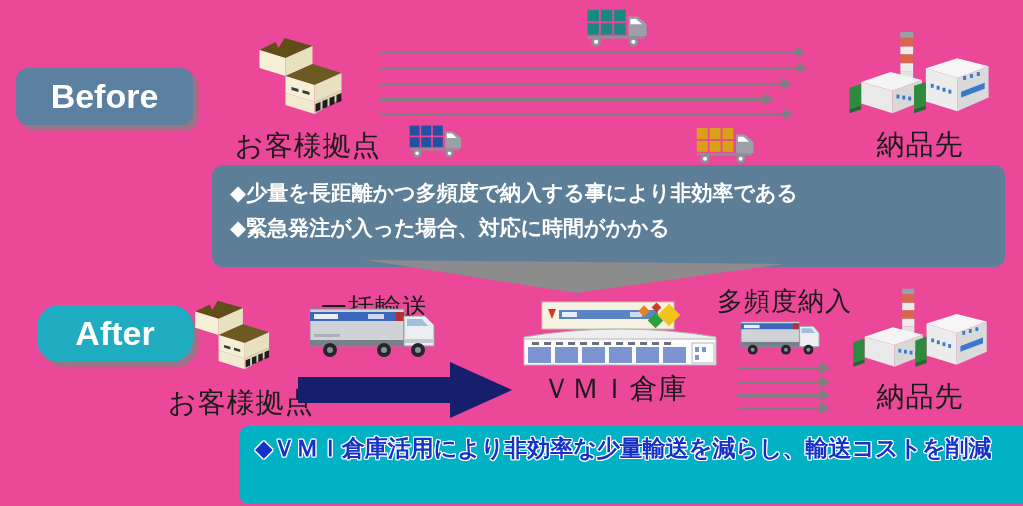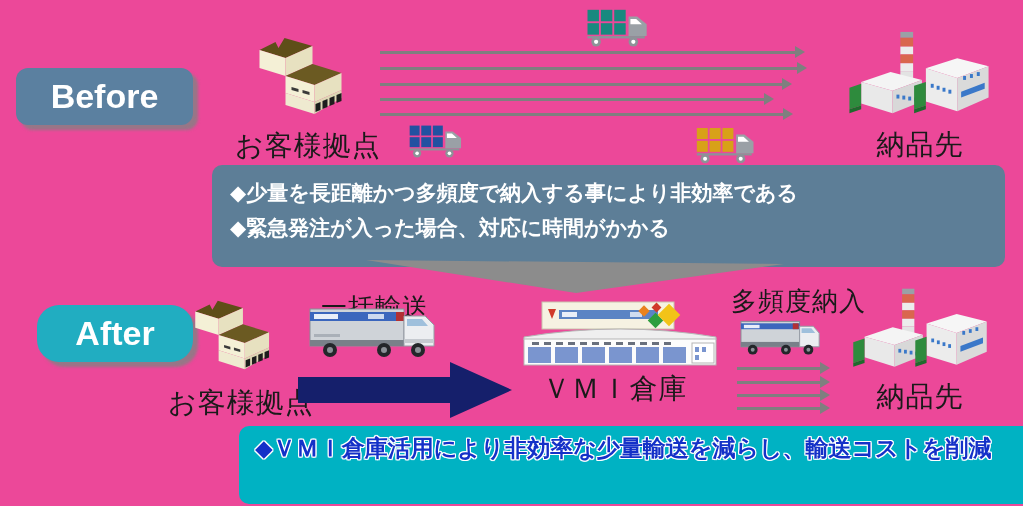--- a/index.html
+++ b/index.html
@@ -241,21 +241,21 @@
     </g>
     <rect x="170" y="44" width="22" height="20" fill="#ffffff" stroke="#b5b5b5" stroke-width="1"></rect>
     <g fill="#7a95cf">
         <rect x="173" y="48" width="4" height="5"></rect>
         <rect x="180" y="48" width="4" height="5"></rect>
         <rect x="173" y="56" width="4" height="5"></rect>
       </g>
   </svg>
   <div class="part-label" style="left:530px;top:370px;width:170px;">ＶＭＩ倉庫</div>
 
-  <div class="part-label" style="left:712px;top:284px;width:145px;font-size:26px;margin-left:14px;">多頻度納入</div>
+  <div class="part-label" style="left:712px;top:284px;width:145px;font-size:26px;">多頻度納入</div>
   <svg class="abs" style="left:740px;top:317px;" width="86" height="42" viewBox="0 0 88 42">
     <rect x="1" y="4" width="60" height="26" fill="#cfd3d8" stroke="#878d95" stroke-width="1"></rect>
     <rect x="1" y="6" width="60" height="6" fill="#3b66bd"></rect>
     <rect x="4" y="7.5" width="16" height="3.5" fill="#e9eef9"></rect>
     <rect x="54" y="6" width="6" height="6" fill="#b23034"></rect>
     <rect x="1" y="25" width="60" height="5" fill="#798089"></rect>
     <polygon points="61,9 75,9 81,16 81,30 61,30" fill="#eceef1" stroke="#979da6" stroke-width="1"></polygon>
     <polygon points="63,11 73,11 77,16 63,16" fill="#9fc0dc"></polygon>
     <circle cx="13" cy="33" r="5" fill="#23262a"></circle>
       <circle cx="13" cy="33" r="2" fill="#8b9097"></circle>

